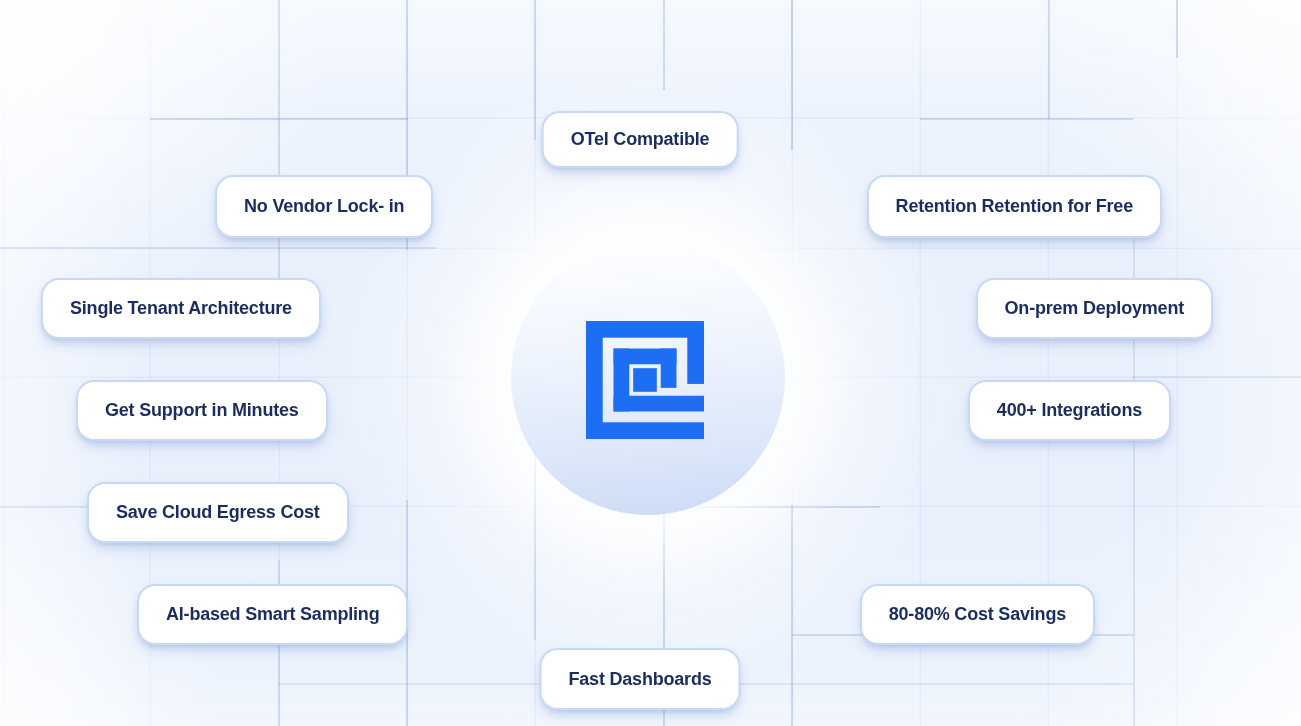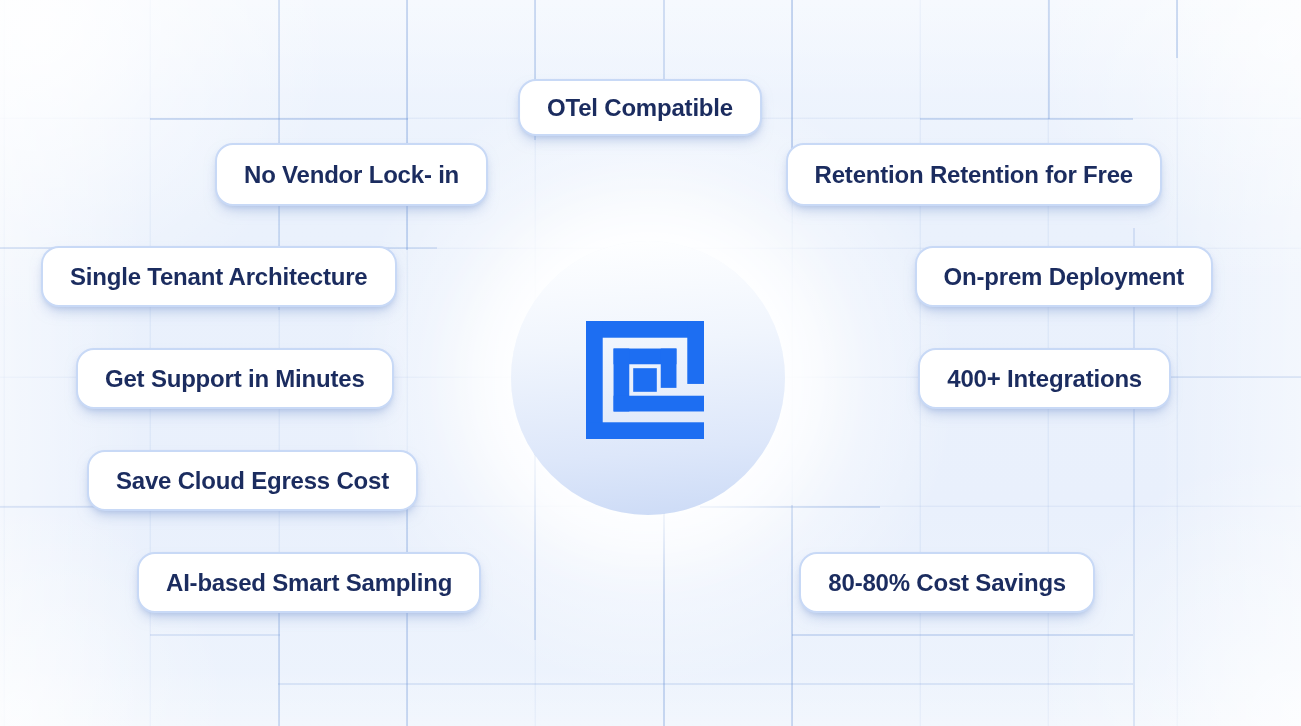--- a/index.html
+++ b/index.html
@@ -41,21 +41,21 @@
     box-shadow:0 0 70px 35px rgba(255,255,255,.9);
   }
   .logo{position:absolute;left:586px;top:321px;width:118px;height:118px;z-index:5;}
   .logo svg{display:block;}
   
   .badge{
     position:absolute;z-index:6;display:inline-flex;align-items:center;justify-content:center;
     height:61px;padding:0 27px;white-space:nowrap;box-sizing:border-box;
     background:#ffffff;border:2px solid #c8d9f6;border-radius:18px;
     box-shadow:0 7px 14px -4px rgba(140,165,215,.55),0 3px 5px -2px rgba(140,165,215,.35);
-    color:#1b2c5f;font-size:24px;font-weight:700;letter-spacing:-0.2px;
+    color:#1b2c5f;font-size:18px;font-weight:700;letter-spacing:-0.2px;margin-top:32px;
   }
 </style>
 </head>
 <body>
 
 <div class="stage">
 
   <div class="grid"></div>
 
   <div class="sv" style="left:278px;top:0;height:310px;background:rgba(110,150,215,.22)"></div>
@@ -135,14 +135,17 @@
 
 
   <div class="badge" style="left:137px;top:552px">
     <span>AI-based Smart Sampling</span>
   </div>
 
   <div class="badge" style="right:206px;top:552px">
     <span>80-80% Cost Savings</span>
   </div>
 
+  <div class="badge" style="left:640px;top:616px;height:62px;transform:translateX(-50%)">
+    <span>Fast Dashboards</span>
+  </div>
 
 </div>
 
 </body></html>

